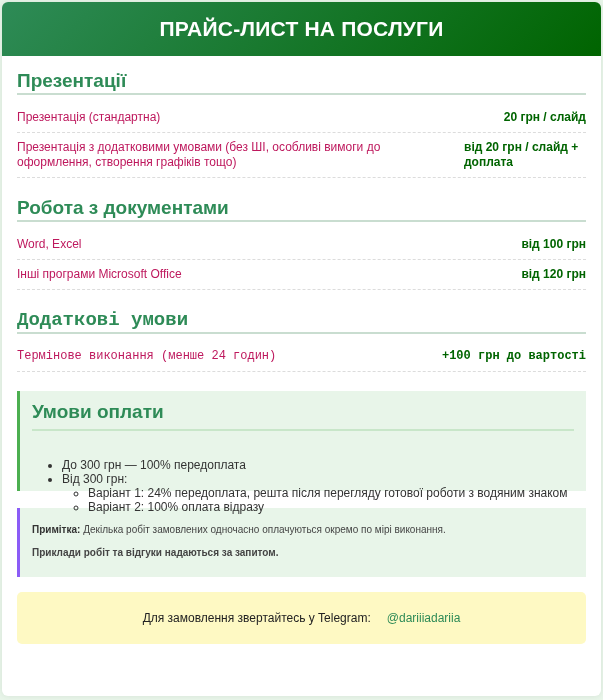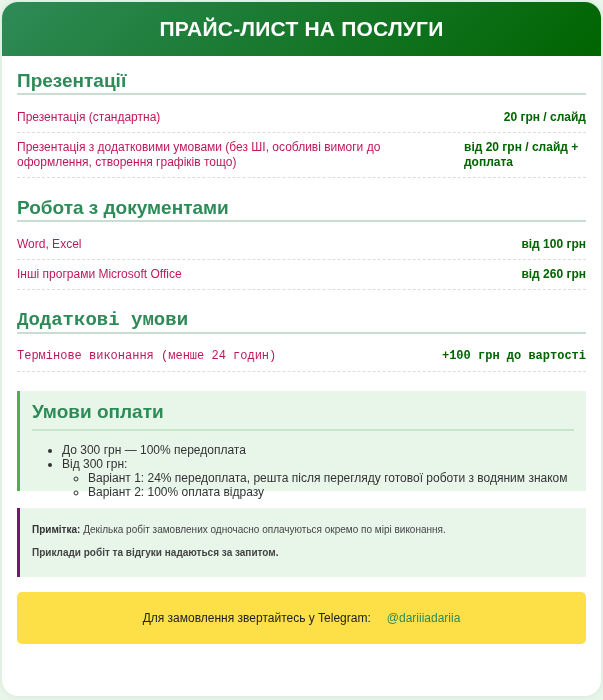--- a/index.html
+++ b/index.html
@@ -11,21 +11,21 @@
       color: #333;
       overflow: hidden;
     }
     .page {
       position: absolute;
       left: 2px;
       top: 2px;
       width: 599px;
       height: 694px;
       background: #ffffff;
-      border-radius: 16px;
+      border-radius: 6px;
       box-shadow: 0 0 6px rgba(0,0,0,0.08);
       overflow: hidden;
     }
     .header {
       height: 54px;
       background: linear-gradient(135deg, #2e8b57 0%, #006400 100%);
       display: flex;
       align-items: center;
       justify-content: center;
     }
@@ -79,46 +79,46 @@
       border-left: 3px solid #4caf50;
       padding: 10px 12px 16px 12px;
       height: 100px;
     }
     .payment .section-title {
       font-size: 19px;
       border-bottom: 2px solid #c8e6c9;
       padding-bottom: 6px;
     }
     .payment ul {
-      margin-top: 12px;
+      margin-top: 27px;
       padding-left: 30px;
       font-size: 12px;
       color: #333;
       line-height: 14px;
     }
     .payment ul ul {
       margin-top: 0;
       padding-left: 26px;
       list-style-type: circle;
     }
     .note {
       margin-top: 17px;
       background: #e8f5e9;
-      border-left: 3px solid #701a75;
+      border-left: 3px solid #8b5cf6;
       padding: 16px 12px 16px 12px;
       font-size: 10px;
       color: #444;
       height: 69px;
     }
     .note p { line-height: 12px; }
     .note p + p { margin-top: 11px; font-weight: bold; }
     .note b { color: #333; }
     .contact {
       margin-top: 15px;
-      background: #fde047;
+      background: #fef9c3;
       border-radius: 5px;
       height: 52px;
       display: flex;
       align-items: center;
       justify-content: center;
       font-size: 12px;
       color: #222;
     }
     .contact .handle {
       color: #2e8b57;
@@ -153,21 +153,21 @@
 
     <div class="section sec2">
       <h2 class="section-title">Робота з документами</h2>
       <div class="rows">
         <div class="row">
           <span class="name">Word, Excel</span>
           <span class="price">від 100 грн</span>
         </div>
         <div class="row">
           <span class="name">Інші програми Microsoft Office</span>
-          <span class="price">від 260 грн</span>
+          <span class="price">від 120 грн</span>
         </div>
       </div>
     </div>
 
     <div class="section sec3">
       <h2 class="section-title">Додаткові умови</h2>
       <div class="rows">
         <div class="row">
           <span class="name">Термінове виконання (менше 24 годин)</span>
           <span class="price">+100 грн до вартості</span>

